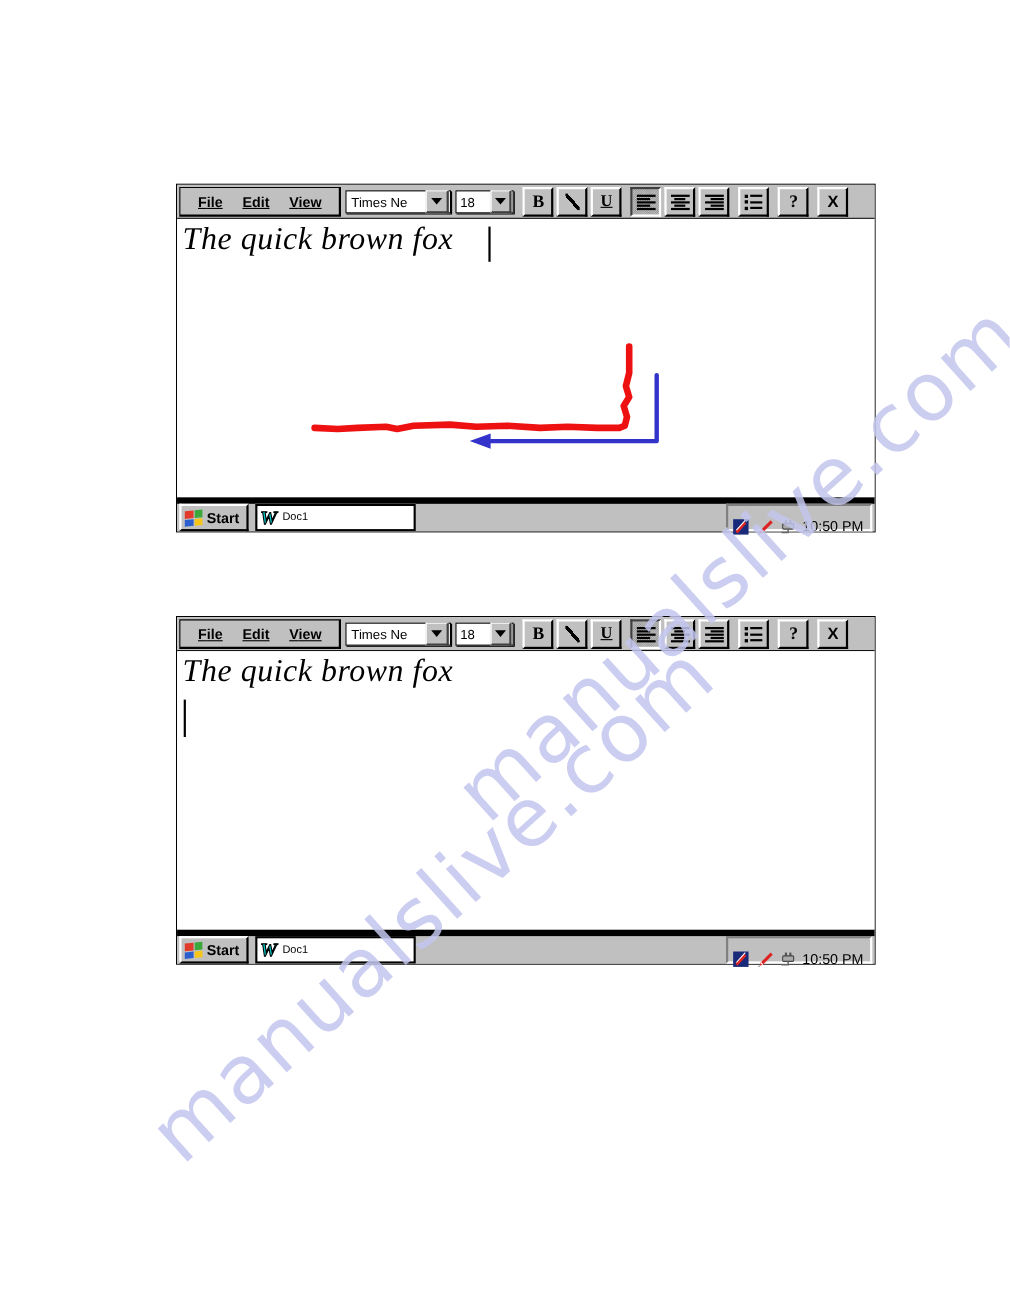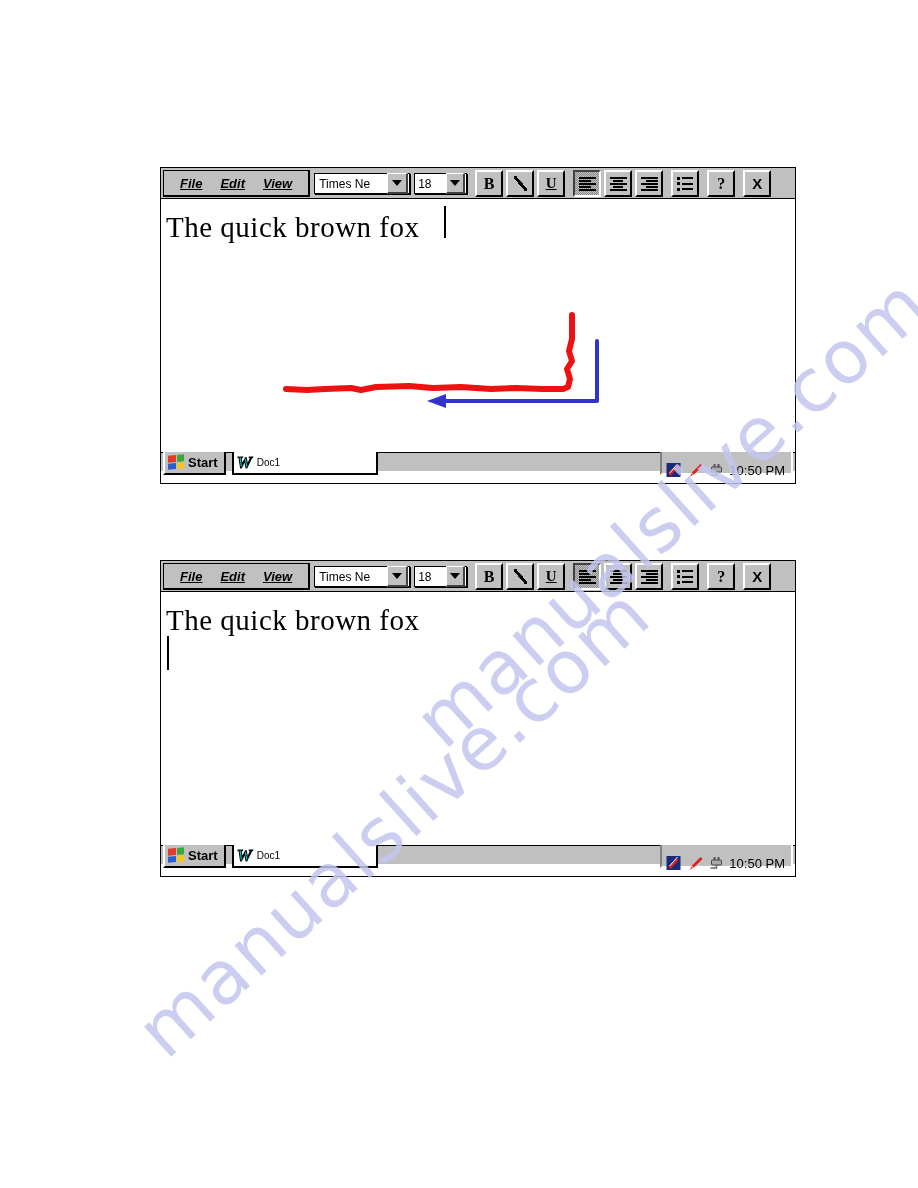--- a/index.html
+++ b/index.html
@@ -75,21 +75,20 @@
     margin-left: 1px;
   }
   .menu-item {
     font-family: "Liberation Sans", sans-serif;
     font-size: 13px;
     font-weight: bold;
     color: #000;
     padding: 2px 9px;
     line-height: 25px;
     white-space: nowrap;
-    font-style: italic;
   }
   .menu-item u { text-decoration: underline; }
   .menu-item .rest { text-decoration: underline; }
 
   
   .combo {
     height: 21px;
     background: #ffffff;
     border: 1px solid #000;
     box-sizing: border-box;
@@ -226,36 +225,36 @@
   }
   .doc-line {
     font-family: "Liberation Serif", serif;
     font-size: 29px;
     color: #000;
     white-space: nowrap;
     position: absolute;
     left: 5px;
     letter-spacing: .5px;
   }
-  .doc-line-1 { top: 12px; }
+  .doc-line-1 { top: 2px; font-style: italic; }
   .caret {
     position: absolute;
     width: 2px;
     background: #000;
   }
   .caret-inline { left: 283px; top: 7px; height: 32px; }
   .caret-newline { left: 6px; top: 44px; height: 34px; }
 
   .ink { position: absolute; left: 0; top: 0; width: 100%; height: 100%; }
 
   
   .taskbar {
-    height: 19px;
+    height: 31px;
     background: #c0c0c0;
-    border-top: 1px solid #000000;
+    border-top: 6px solid #000000;
     display: flex;
     align-items: center;
     padding: 0 2px;
     box-sizing: border-box;
   }
   .start-btn {
     height: 25px;
     background: #c0c0c0;
     border-top: 2px solid #ffffff;
     border-left: 2px solid #ffffff;

